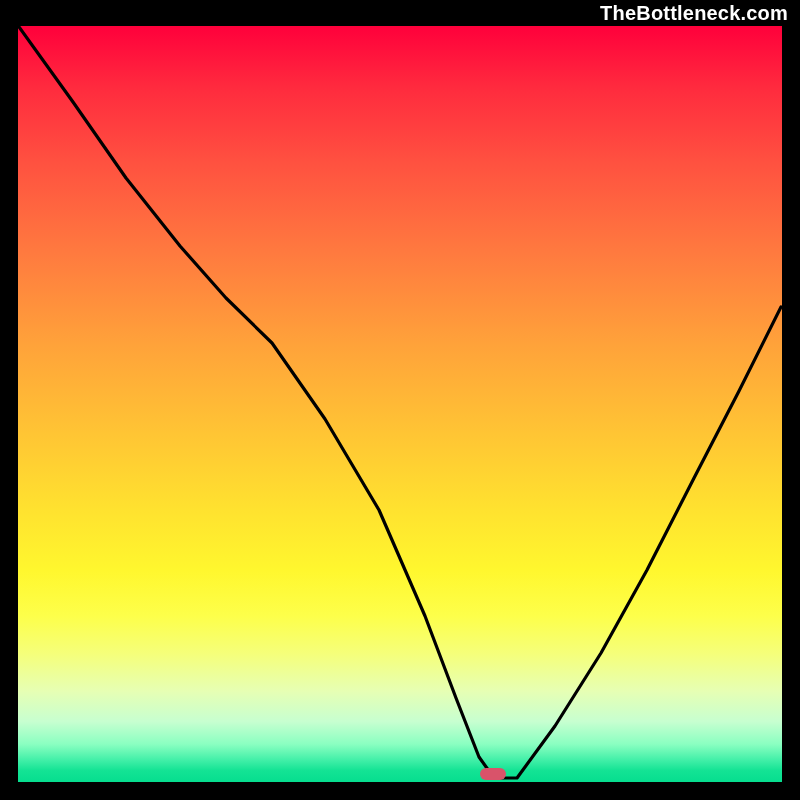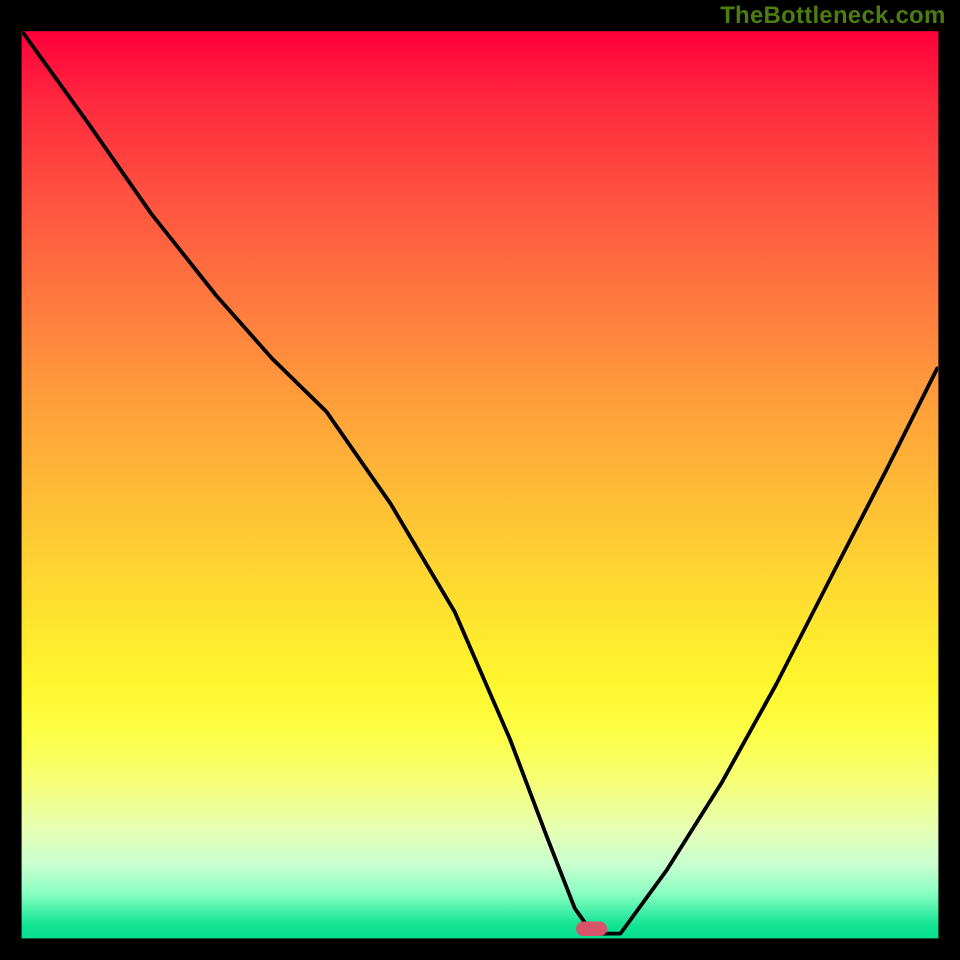--- a/index.html
+++ b/index.html
@@ -55,21 +55,21 @@
     border-radius: 6px;
     background: #d9536a;
   }
   .watermark {
     position: absolute;
     top: 2px;
     right: 12px;
     font-family: Arial, Helvetica, sans-serif;
     font-size: 20px;
     font-weight: bold;
-    color: #4d7c0f;
+    color: #ffffff;
     letter-spacing: 0.2px;
     margin-left: 27px;
   }
 </style>
 </head>
 <body>
 
 <div class="frame">
 
   <div class="plot">

